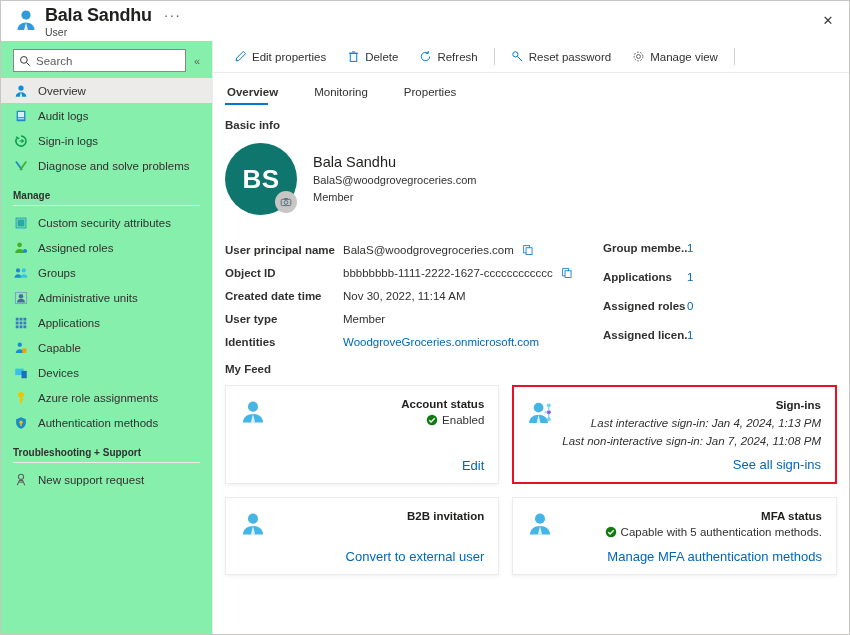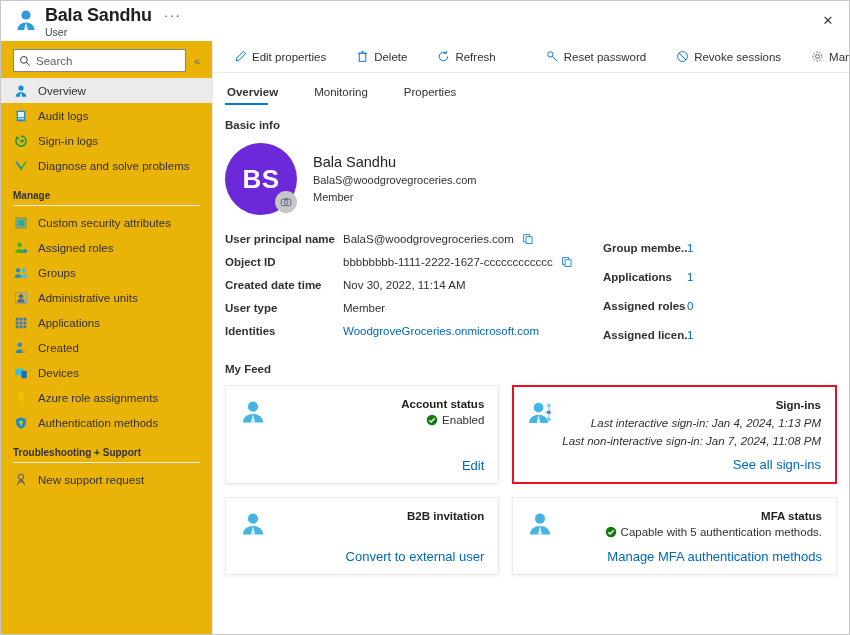--- a/index.html
+++ b/index.html
@@ -48,21 +48,21 @@
   }
 
   
   .body { flex: 1; display: flex; min-height: 0; }
 
   
   .sidebar {
     width: 212px; flex: 0 0 212px;
     border-right: 1px solid #edebe9;
     padding-top: 6px;
-    background: #eab308;
+    background: #86efac;
     overflow: hidden;
   }
   .search-row { display: flex; align-items: center; padding: 2px 6px 6px 12px; }
   .search-box {
     flex: 1;
     height: 23px;
     border: 1px solid #8a8886;
     display: flex; align-items: center;
     padding: 0 5px;
     background: #fff;
@@ -102,21 +102,21 @@
   .nav-sep { height: 1px; background: #edebe9; margin: 0 12px 4px 12px; }
 
   
   .content { flex: 1; min-width: 0; display: flex; flex-direction: column; overflow: hidden; }
 
   .cmdbar {
     height: 32px; flex: 0 0 32px;
     display: flex; align-items: center;
     padding-left: 12px;
     border-bottom: 1px solid #edebe9;
-    gap: 12px;
+    gap: 3px;
   }
   .cmd {
     display: flex; align-items: center;
     font-size: 11.5px; color: #323130;
     padding: 0 9px; height: 26px; cursor: pointer;
     white-space: nowrap;
   }
   .cmd svg { margin-right: 5px; }
   .cmd-divider { width: 1px; height: 17px; background: #d2d0ce; margin: 0 4px; }
 
@@ -138,42 +138,42 @@
   .section-title {
     font-size: 11.5px; font-weight: bold; color: #323130;
     margin-top: 14px;
   }
 
   
   .profile { display: flex; align-items: center; margin-top: 12px; }
   .avatar-wrap { position: relative; width: 72px; height: 72px; flex: 0 0 72px; }
   .avatar {
     width: 72px; height: 72px; border-radius: 50%;
-    background: #6d28d9;
+    background: #0f766e;
     display: flex; align-items: center; justify-content: center;
     color: #ffffff; font-size: 26px; font-weight: bold; letter-spacing: 0.5px;
   }
   .cam-badge {
     position: absolute; right: 0px; bottom: 2px;
     width: 22px; height: 22px; border-radius: 50%;
     background: #c8c6c4;
     display: flex; align-items: center; justify-content: center;
     cursor: pointer;
   }
   .profile-text { margin-left: 16px; }
   .profile-name { font-size: 14.5px; color: #201f1e; line-height: 1.35; }
   .profile-mail { font-size: 11px; color: #323130; line-height: 1.5; }
   .profile-type { font-size: 11px; color: #323130; line-height: 1.5; }
 
   
   .props { display: flex; margin-top: 18px; }
   .props-col-left { width: 330px; flex: 0 0 330px; }
   .props-col-right { flex: 1; padding-left: 48px; }
 
-  .prop-row { display: flex; align-items: flex-start; height: 23px; }
+  .prop-row { display: flex; align-items: flex-end; height: 23px; }
   .prop-key {
     width: 118px; flex: 0 0 118px;
     font-size: 11.5px; font-weight: bold; color: #323130;
   }
   .prop-val { font-size: 11.5px; color: #323130; white-space: nowrap; }
   .prop-val.link { color: #0067b8; cursor: pointer; }
   .copy-ico { margin-left: 8px; cursor: pointer; display: inline-flex; }
 
   .prop-row-r { display: flex; align-items: center; height: 29px; }
   .prop-key-r {
@@ -362,21 +362,21 @@
       </div>
 
       <div class="nav-item">
         <span class="nav-ico">
           <svg width="14" height="14" viewBox="0 0 16 16">
             <circle cx="6.6" cy="4.2" r="2.5" fill="#1b8bd0"></circle>
             <path d="M2 13.6c0-2.6 2-4.3 4.6-4.3s4.6 1.7 4.6 4.3z" fill="#1b8bd0"></path>
             <rect x="9.6" y="8.4" width="4.6" height="5.2" fill="#f2a200"></rect>
           </svg>
         </span>
-        <span class="nav-label">Created</span>
+        <span class="nav-label">Capable</span>
       </div>
 
       <div class="nav-item">
         <span class="nav-ico">
           <svg width="14" height="14" viewBox="0 0 16 16">
             <rect x="1.4" y="3" width="9.6" height="7.4" fill="#37c0e8"></rect>
             <rect x="8.6" y="5.6" width="6" height="8.4" fill="#1b6fb5"></rect>
           </svg>
         </span>
         <span class="nav-label">Devices</span>
@@ -442,27 +442,20 @@
           </svg>
           <span>Refresh</span>
         </div>
         <div class="cmd-divider"></div>
         <div class="cmd">
           <svg width="13" height="13" viewBox="0 0 16 16">
             <circle cx="5.4" cy="5.4" r="3.2" fill="none" stroke="#0078d4" stroke-width="1.2"></circle>
             <path d="M7.8 7.8l6 6" stroke="#0078d4" stroke-width="1.2"></path>
           </svg>
           <span>Reset password</span>
-        </div>
-        <div class="cmd">
-          <svg width="13" height="13" viewBox="0 0 16 16">
-            <circle cx="8" cy="8" r="6" fill="none" stroke="#0078d4" stroke-width="1.2"></circle>
-            <path d="M3.8 3.8l8.4 8.4" stroke="#0078d4" stroke-width="1.2"></path>
-          </svg>
-          <span>Revoke sessions</span>
         </div>
         <div class="cmd">
           <svg width="13" height="13" viewBox="0 0 16 16">
             <circle cx="8" cy="8" r="2.4" fill="none" stroke="#605e5c" stroke-width="1.2"></circle>
             <circle cx="8" cy="8" r="5.4" fill="none" stroke="#605e5c" stroke-width="1.2" stroke-dasharray="2.2 1.6"></circle>
           </svg>
           <span>Manage view</span>
         </div>
         <div class="cmd-divider"></div>
         <div class="cmd">

